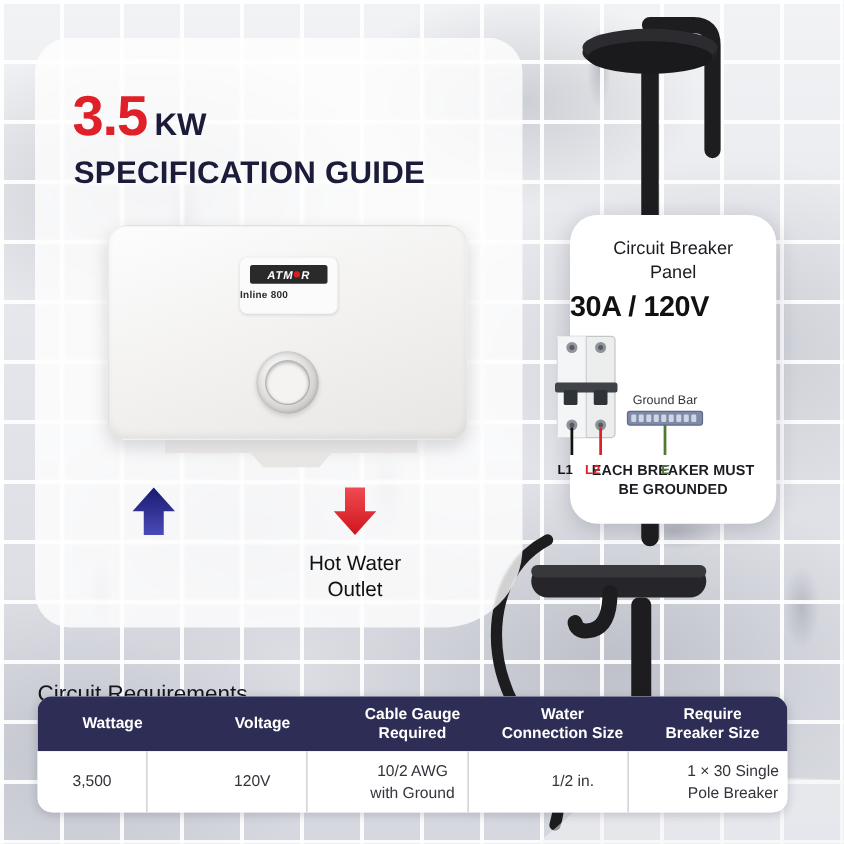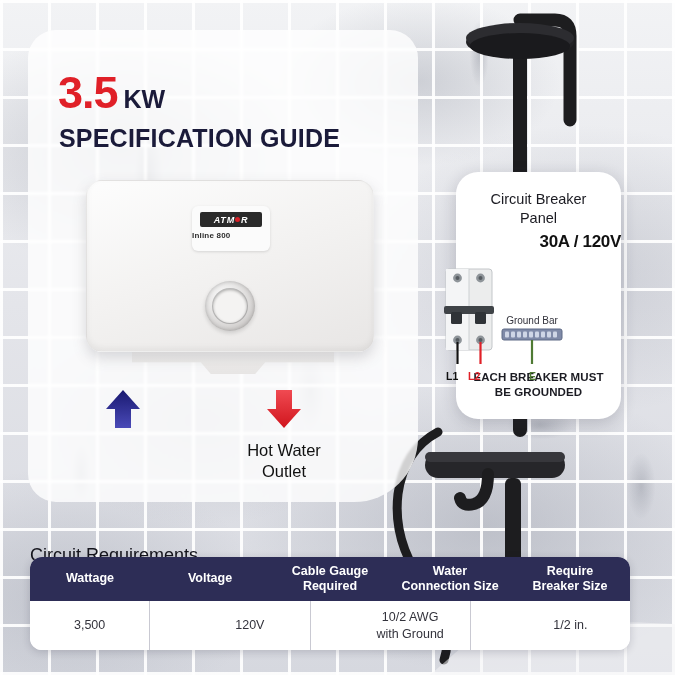--- a/index.html
+++ b/index.html
@@ -90,22 +90,22 @@
   .arrow-group { position:absolute; }
   .arrow { width:38px; height:42px; }
   .arr-label { text-align:center; font-size:16.5px; color:#111; line-height:1.25; margin-top:6px;
                font-weight:500; }
 
   
   .cb-card { position:absolute; left:408px; top:172px; width:165px; height:247px;
     background:#fff; border-radius:22px; box-shadow:0 4px 16px rgba(40,40,60,.20);margin-left:48px; }
   .cb-title { position:absolute; left:0; top:18px; width:100%; text-align:center;
     font-size:14.5px; color:#1b1b22; line-height:1.28; }
-  .cb-spec { position:absolute; left:0; top:60px; width:100%; text-align:right;
-    font-size:17px; font-weight:bold; color:#111; letter-spacing:-.3px; }
+  .cb-spec { position:absolute; left:0; top:60px; width:100%; text-align:left;
+    font-size:23px; font-weight:bold; color:#111; letter-spacing:-.3px; }
   .cb-note { position:absolute; left:0; bottom:18px; width:100%; text-align:center;
     font-size:11.5px; font-weight:bold; color:#1b1b22; line-height:1.35; letter-spacing:.1px; }
   .gb-label { position:absolute; left:492px; top:315px; width:80px; text-align:center;
     font-size:10px; color:#33333c; }
   .wire-lab { position:absolute; font-size:10.5px; font-weight:bold; }
 
   
   .sec-title { position:absolute; left:30px; top:521px; font-size:18px; color:#14141c;margin-top:24px; }
   .tbl { position:absolute; left:30px; top:557px; width:600px; height:93px;
     border-radius:12px; overflow:hidden; box-shadow:0 2px 8px rgba(30,30,50,.18);
@@ -267,16 +267,17 @@
       <div>Voltage</div>
       <div>Cable Gauge<br>Required</div>
       <div>Water<br>Connection Size</div>
       <div>Require<br>Breaker Size</div>
     </div>
     <div class="tbody">
       <div>3,500</div>
       <div>120V</div>
       <div>10/2 AWG<br>with Ground</div>
       <div>1/2 in.</div>
+      <div>1 × 30 Single<br>Pole Breaker</div>
     </div>
   </div>
 
 </div>
 
 </body></html>

